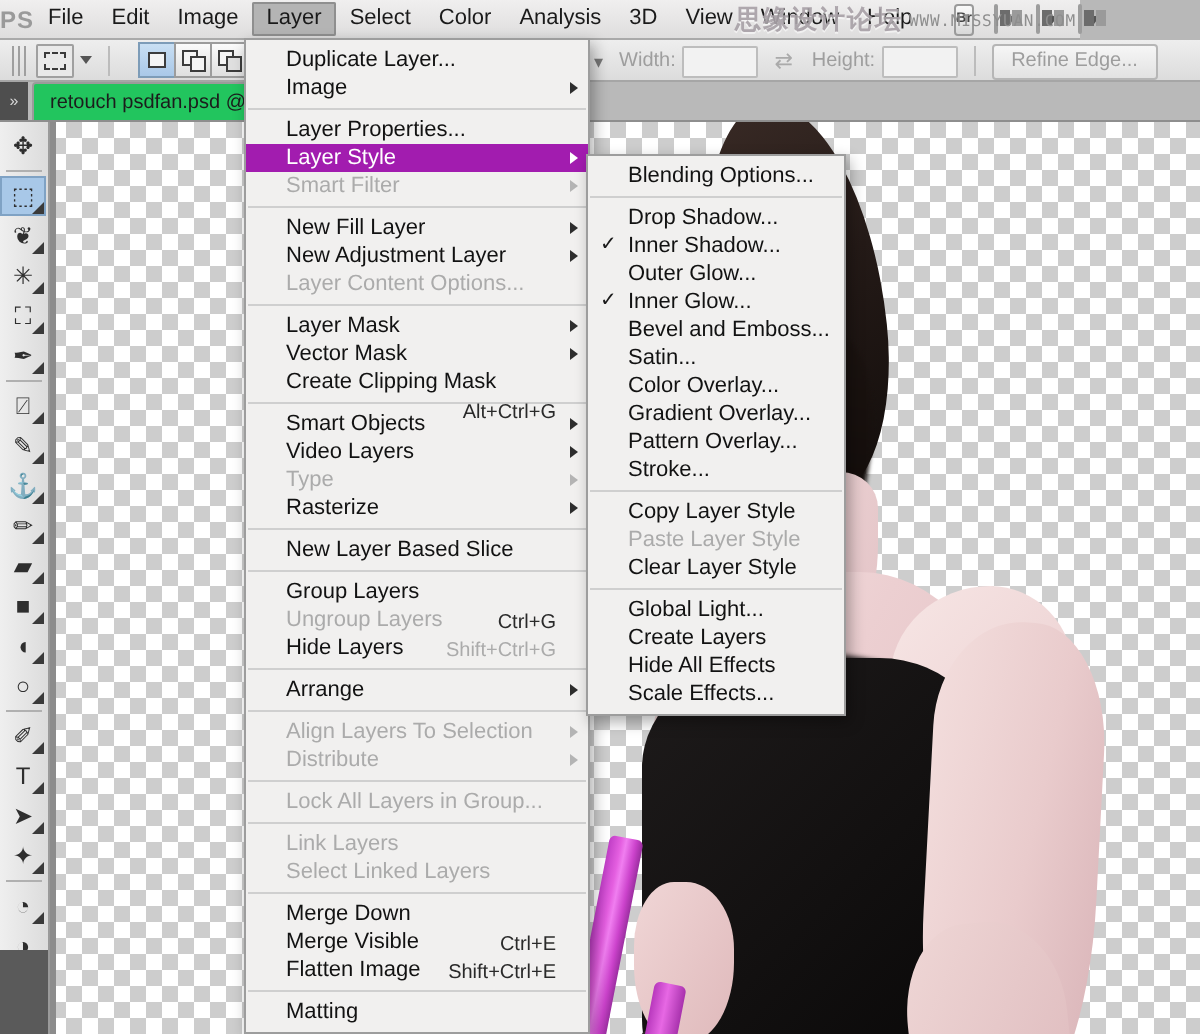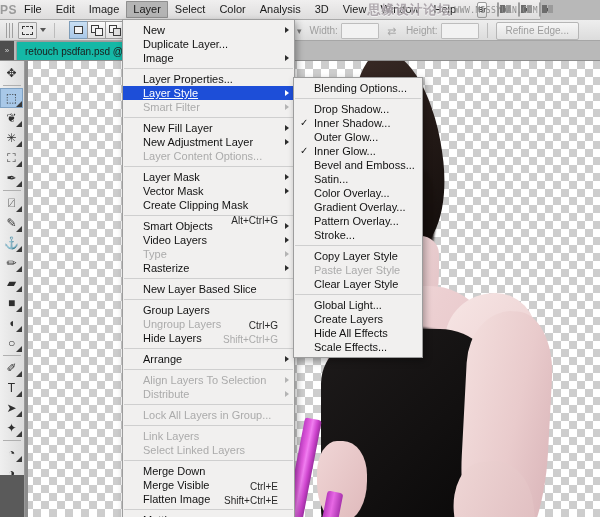--- a/index.html
+++ b/index.html
@@ -112,21 +112,21 @@
     position:absolute;left:0;top:41px;width:600px;height:20px;
     background:#b9b9b9;border-bottom:1px solid #8e8e8e;box-sizing:border-box;
     display:flex;align-items:flex-end;
   }
   .tb-grip{
     width:14px;height:19px;background:#4e4e4e;
     color:#d7d7d7;font-size:8px;text-align:center;line-height:19px;
     margin-right:2px;
   }
   .doc-tab{
-    height:19px;background:#14b8a6;border:1px solid #9b9b9b;border-bottom:none;
+    height:19px;background:#22c55e;border:1px solid #9b9b9b;border-bottom:none;
     border-radius:2px 2px 0 0;padding:0 8px;
     font-size:10px;line-height:19px;color:#1c1c1c;white-space:nowrap;
     box-sizing:border-box;
   }
 
   
   .toolbox{
     position:absolute;left:0;top:61px;width:25px;height:456px;
     background:linear-gradient(to right,#efefef,#dcdcdc);
     border-right:1px solid #9a9a9a;box-sizing:border-box;
@@ -248,21 +248,21 @@
   }
   #layer-menu{left:122px;top:19px;width:173px;}
   #style-submenu{left:293px;top:77px;width:130px;}
 
   .mrow{
     position:relative;height:14px;line-height:14px;
     padding:0 6px 0 20px;font-size:11px;color:#121212;
     white-space:nowrap;cursor:default;
   }
   .mrow.dim{color:#ababab;}
-  .mrow.hl{background:#1d4ed8;color:#ffffff;text-decoration:underline;}
+  .mrow.hl{background:#a21caf;color:#ffffff;}
   .mrow .shortcut{
     position:absolute;right:16px;top:16px;font-size:10px;color:#2a2a2a;
   }
   .mrow.dim .shortcut{color:#ababab;}
   .mrow .arrow{
     position:absolute;right:5px;top:4px;width:0;height:0;
     border-top:3.5px solid transparent;border-bottom:3.5px solid transparent;
     border-left:4px solid #2d2d2d;
   }
   .mrow.hl .arrow{border-left-color:#ffffff;}
@@ -469,21 +469,20 @@
       <div class="ph-forearm"></div>
       <div class="ph-darkpanel"></div>
       <div class="ph-hand"></div>
       <div class="ph-staff"></div>
       <div class="ph-staff2"></div>
     </div>
     <div class="canvas-left-strip"></div>
   </div>
 
   <div class="dropdown" id="layer-menu">
-      <div class="mrow"><span>New</span><span class="arrow"></span></div>
       <div class="mrow"><span>Duplicate Layer...</span></div>
       <div class="mrow"><span>Image</span><span class="arrow"></span></div>
       <div class="msep"></div>
       <div class="mrow"><span>Layer Properties...</span></div>
       <div class="mrow hl"><span>Layer Style</span><span class="arrow"></span></div>
       <div class="mrow dim"><span>Smart Filter</span><span class="arrow"></span></div>
       <div class="msep"></div>
       <div class="mrow"><span>New Fill Layer</span><span class="arrow"></span></div>
       <div class="mrow"><span>New Adjustment Layer</span><span class="arrow"></span></div>
       <div class="mrow dim"><span>Layer Content Options...</span></div>

